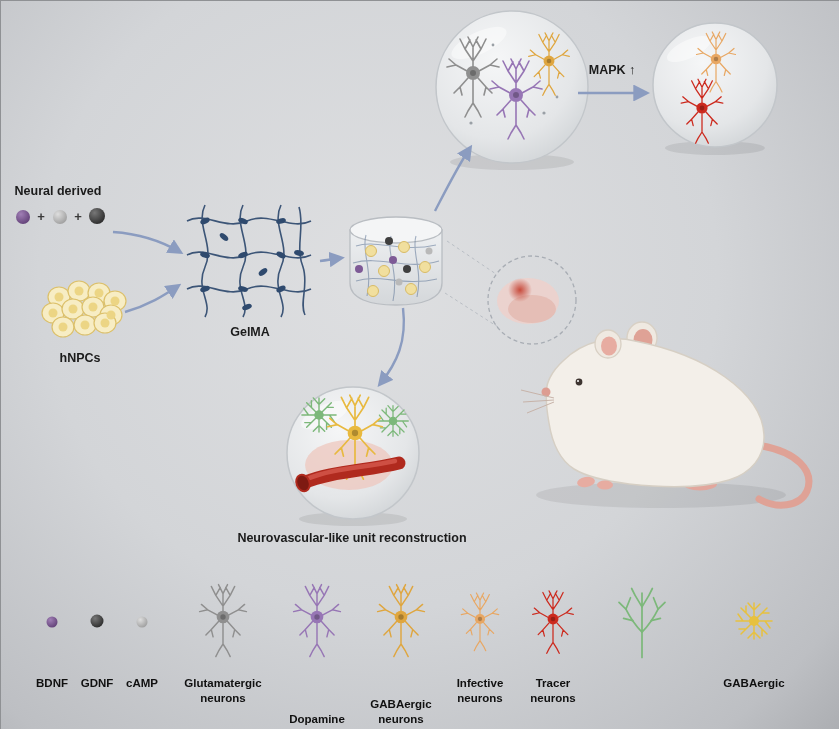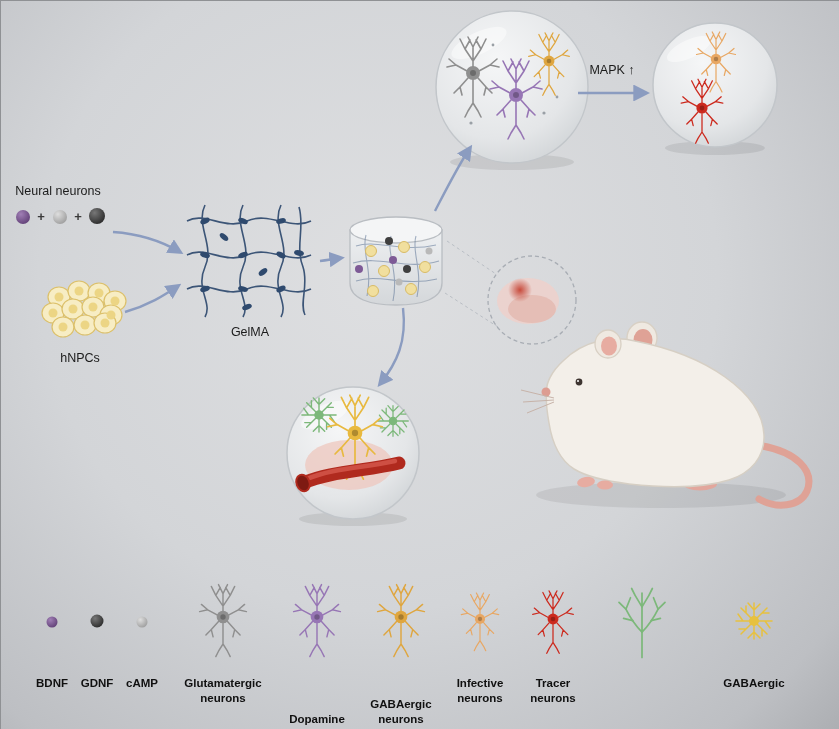--- a/index.html
+++ b/index.html
@@ -3,21 +3,21 @@
 <meta charset="utf-8">
 <style>
   html,body{margin:0;padding:0;background:#9fa2a5;}
   .stage{
     position:relative;width:839px;height:729px;overflow:hidden;
     background:radial-gradient(ellipse at 45% 38%, #dedfe1 0%, #d3d5d8 52%, #bdbfc3 88%, #acaeb2 100%);
     border:1px solid #8f9194;
     font-family:"Liberation Sans","DejaVu Sans",sans-serif;
   }
   svg.gfx{position:absolute;left:0;top:0;}
-  .lbl{position:absolute;transform:translate(-50%,-50%);font-weight:400;color:#1b1b1b;font-size:12.5px;white-space:nowrap;}
+  .lbl{position:absolute;transform:translate(-50%,-50%);font-weight:700;color:#1b1b1b;font-size:12.5px;white-space:nowrap;}
   .lbl.small{font-size:12px;}
   .plus{position:absolute;transform:translate(-50%,-50%);font-weight:700;color:#3a3a3a;font-size:13px;}
   .leg-lbl{position:absolute;transform:translateX(-50%);font-weight:700;color:#101010;font-size:11.5px;line-height:1.3;text-align:center;white-space:pre-line;}
 </style>
 </head>
 <body>
 
 <div class="stage">
 
 <svg class="gfx" width="839" height="729" viewBox="0 0 839 729">
@@ -290,25 +290,26 @@
     <g transform="translate(641,622) scale(1.15)" style="color:#7cb87a">
           <use href="#def-bushy"></use>
         </g>
     <g transform="translate(753,620)" style="color:#e7c13f">
           <use href="#def-astrocyte"></use>
         </g>
   </g>
 </svg>
 
   <div class="lbl" style="left:611px;top:69px;">MAPK ↑</div>
-  <div class="lbl" style="left:57px;top:190px;">Neural neurons</div>
+  <div class="lbl" style="left:57px;top:190px;">Neural derived</div>
   <div class="plus" style="left:40px;top:215px;">+</div>
   <div class="plus" style="left:77px;top:215px;">+</div>
   <div class="lbl" style="left:249px;top:331px;">GelMA</div>
   <div class="lbl" style="left:79px;top:357px;">hNPCs</div>
+  <div class="lbl" style="left:351px;top:537px;">Neurovascular-like unit reconstruction</div>
 
   <div class="leg-lbl" style="left:51px;top:675px;">BDNF</div>
   <div class="leg-lbl" style="left:96px;top:675px;">GDNF</div>
   <div class="leg-lbl" style="left:141px;top:675px;">cAMP</div>
   <div class="leg-lbl" style="left:222px;top:675px;">Glutamatergic
 neurons</div>
   <div class="leg-lbl" style="left:316px;top:675px;margin-top:36px;">Dopamine
 neurons</div>
   <div class="leg-lbl" style="left:400px;top:675px;margin-top:21px;">GABAergic
 neurons</div>

